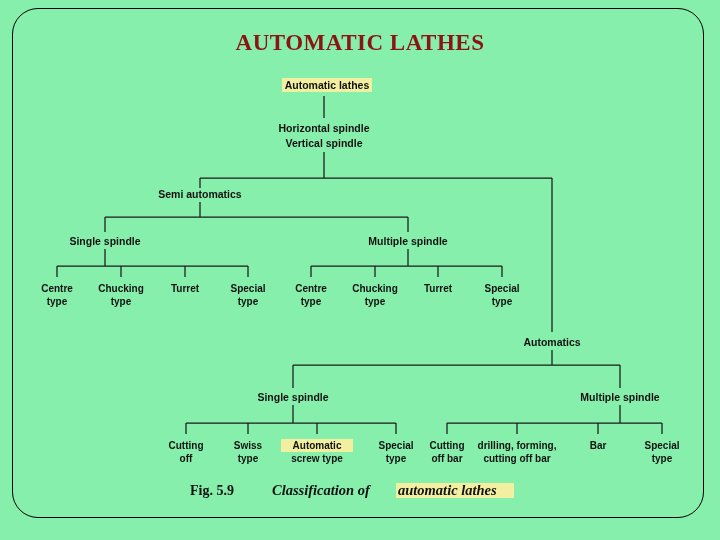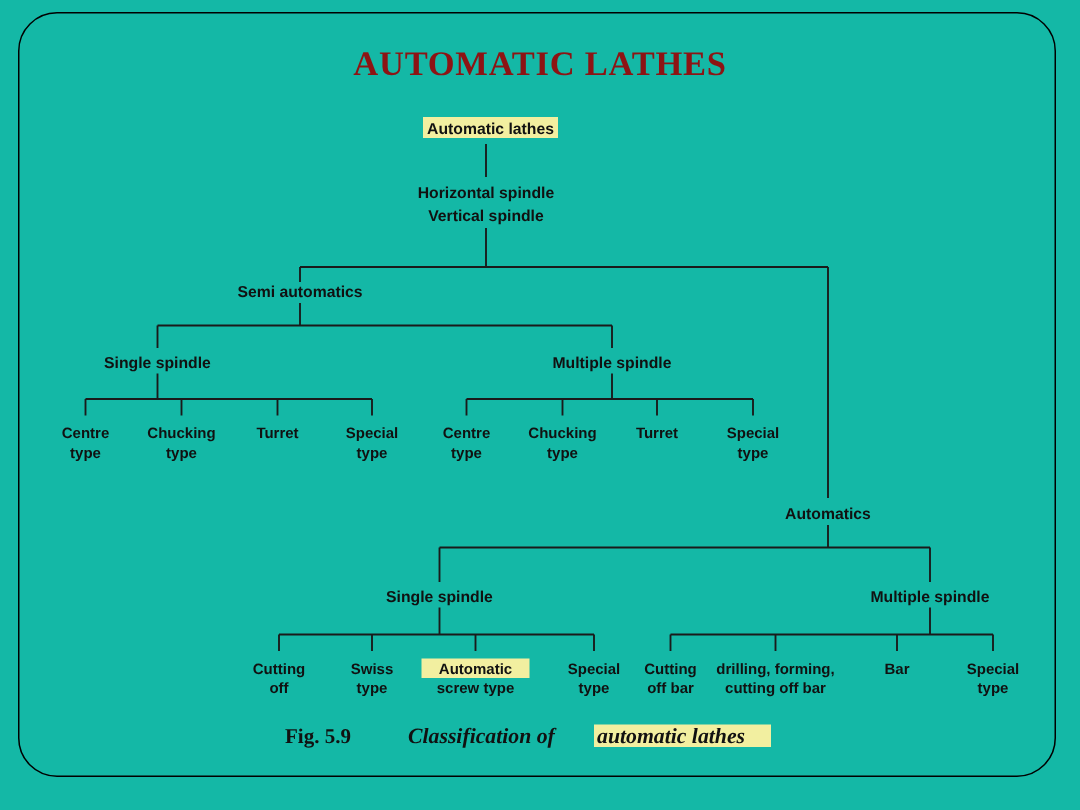--- a/index.html
+++ b/index.html
@@ -6,21 +6,21 @@
   body{
     width:720px;height:540px;
     background:#ffffff;
     font-family:"Liberation Sans", sans-serif;
     overflow:hidden;
     position:relative;
   }
   #slide{
     position:absolute;
     left:0;top:0;width:720px;height:540px;
-    background:#14b8a6;
+    background:#86efac;
   }
   
   #frame{
     position:absolute;
     left:12px;top:8px;
     width:692px;height:510px;
     border:1.6px solid #000000;
     border-radius:26px;
     box-sizing:border-box;
     background:transparent;

